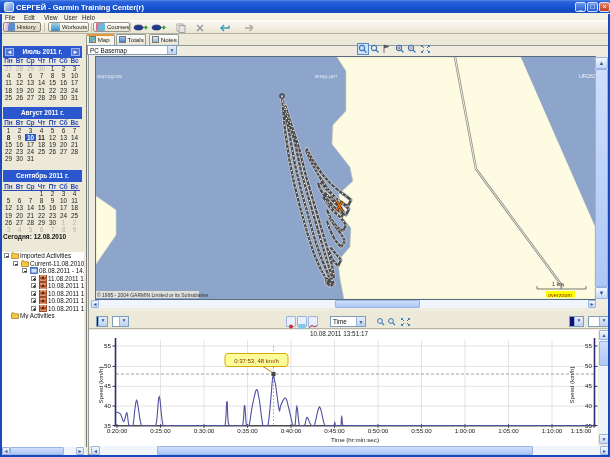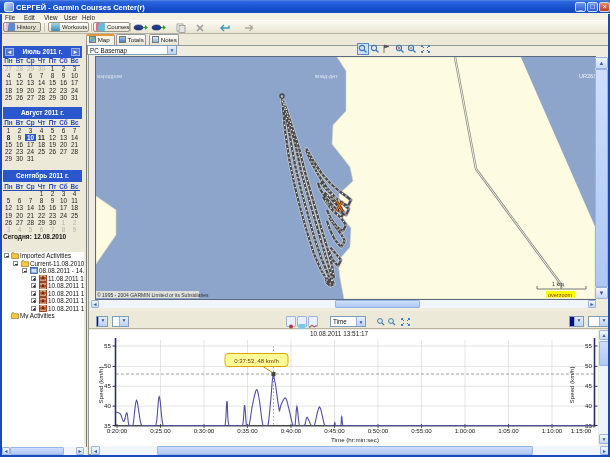--- a/index.html
+++ b/index.html
@@ -54,21 +54,21 @@
 
 #map{left:96px;top:57px;width:499px;height:242px;outline:1px solid #5a6a80}
 
 #chart{left:89px;top:330px;width:509px;height:116px;background:#fff}
 #charttb{left:89px;top:311px;width:520px;height:18px;background:#ece9d8;border-bottom:1px solid #b8b4a4}
 .cbtn{position:absolute;width:10px;height:11px;border:1px solid #9ab4dd;background:#e9f0fb;border-radius:1px}
 </style></head>
 <body>
 <div class="abs" id="titlebar"></div>
 <div class="abs" id="appico"></div>
-<div class="abs" id="titletxt">СЕРГЕЙ - Garmin Courses Center(r)</div>
+<div class="abs" id="titletxt">СЕРГЕЙ - Garmin Training Center(r)</div>
 <div class="abs wbtn" id="bmin">_</div>
 <div class="abs wbtn" id="bmax">□</div>
 <div class="abs wbtn" id="bcls">×</div>
 <div class="abs" id="menubar">
  <span style="left:5px">File</span>
     <span style="left:24px">Edit</span>
     <span style="left:44px">View</span>
     <span style="left:64px">User</span>
     <span style="left:82px">Help</span>
 </div>

